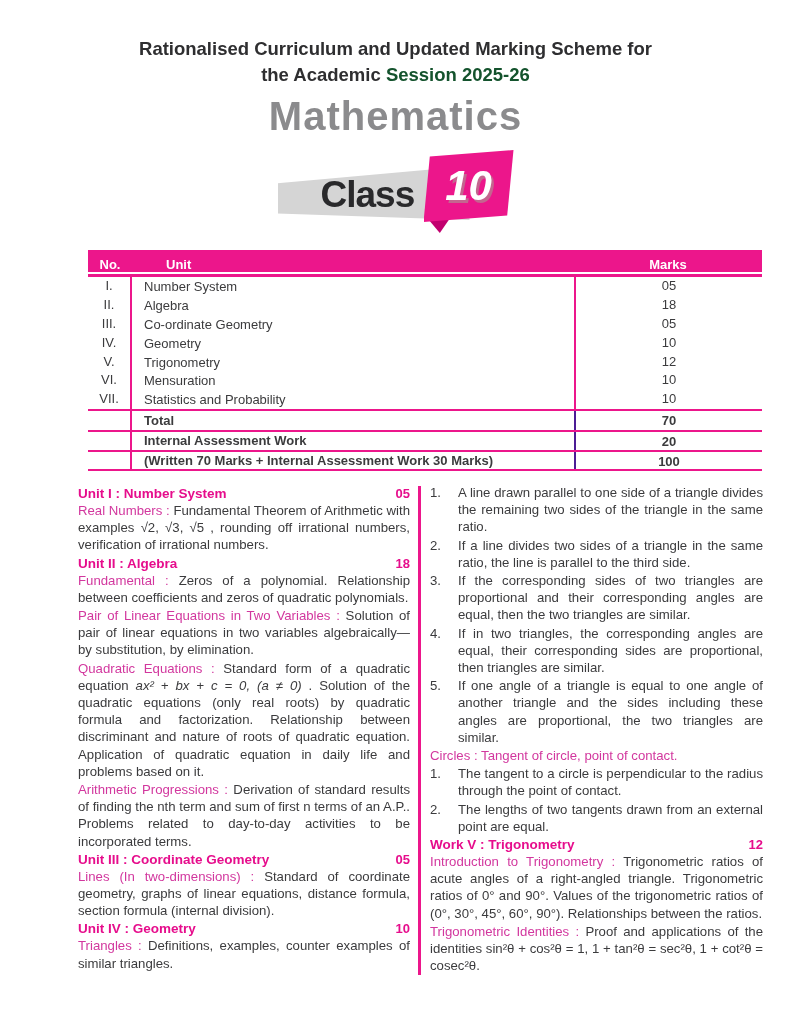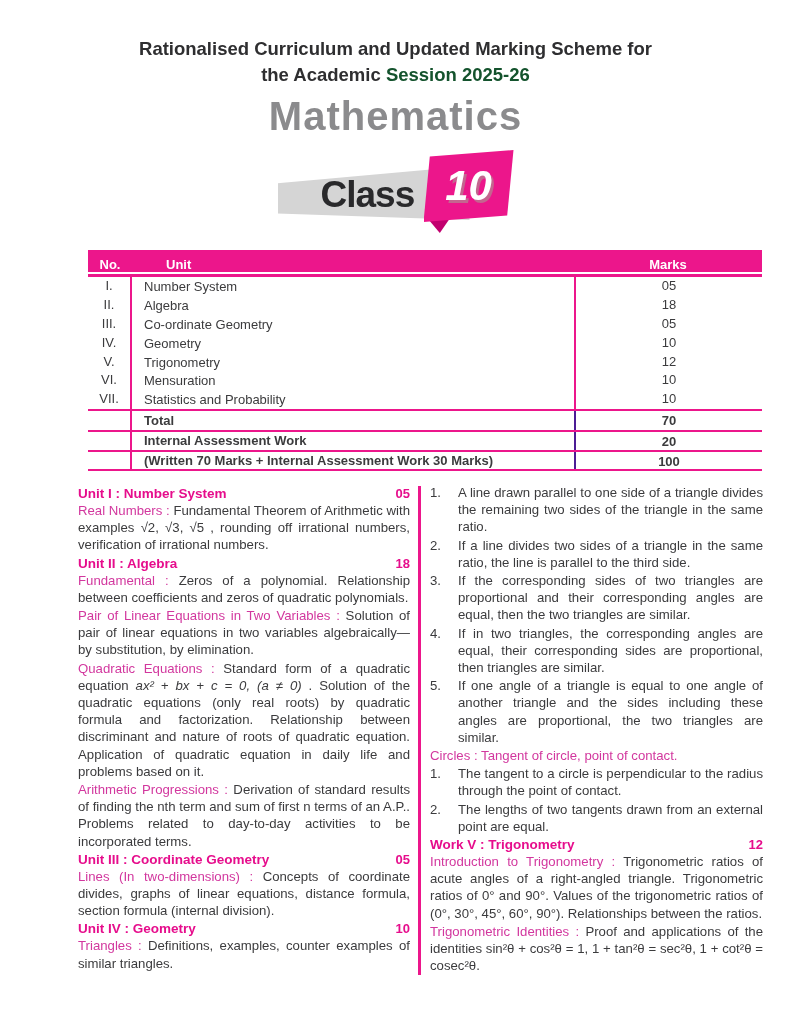--- a/index.html
+++ b/index.html
@@ -184,21 +184,21 @@
       </div>
       <p class="topic"><span class="lead">Fundamental : </span><span>Zeros of a polynomial. Relationship between coefficients and zeros of quadratic polynomials.</span></p>
       <p class="topic"><span class="lead">Pair of Linear Equations in Two Variables : </span><span>Solution of pair of linear equations in two variables algebraically—by substitution, by elimination.</span></p>
       <p class="topic"><span class="lead">Quadratic Equations : </span><span>Standard form of a quadratic equation </span><i>ax² + bx + c = 0, (a ≠ 0)</i><span> . Solution of the quadratic equations (only real roots) by quadratic formula and factorization. Relationship between discriminant and nature of roots of quadratic equation. Application of quadratic equation in daily life and problems based on it.</span></p>
       <p class="topic"><span class="lead">Arithmetic Progressions : </span><span>Derivation of standard results of finding the nth term and sum of first n terms of an A.P.. Problems related to day-to-day activities to be incorporated terms.</span></p>
 
       <div class="unit-h">
         <span>Unit III : Coordinate Geometry</span>
         <span class="u-marks">05</span>
       </div>
-      <p class="topic"><span class="lead">Lines (In two-dimensions) : </span><span>Concepts of coordinate divides, graphs of linear equations, distance formula, section formula (internal division).</span></p>
+      <p class="topic"><span class="lead">Lines (In two-dimensions) : </span><span>Standard of coordinate geometry, graphs of linear equations, distance formula, section formula (internal division).</span></p>
 
       <div class="unit-h">
         <span>Unit IV : Geometry</span>
         <span class="u-marks">10</span>
       </div>
       <p class="topic"><span class="lead">Triangles : </span><span>Definitions, examples, counter examples of similar triangles.</span></p>
     </div>
 
     <div class="col-rule"></div>
 

